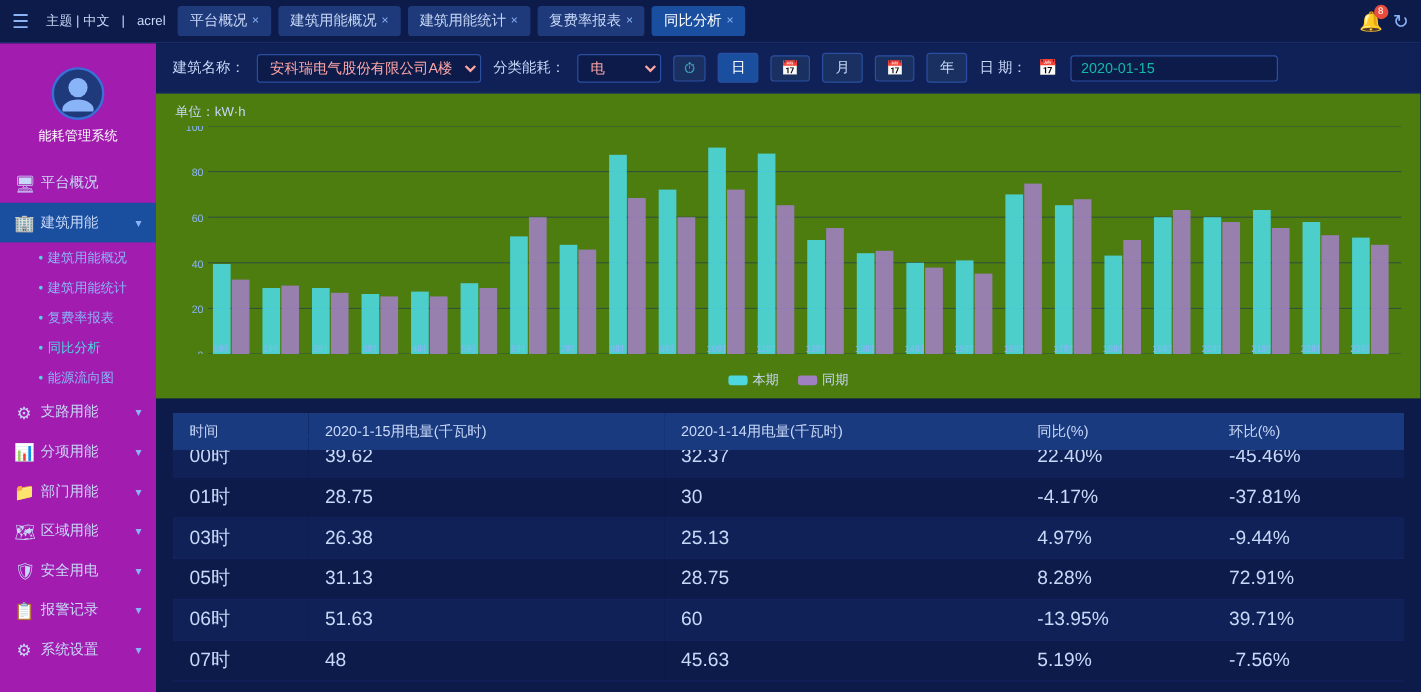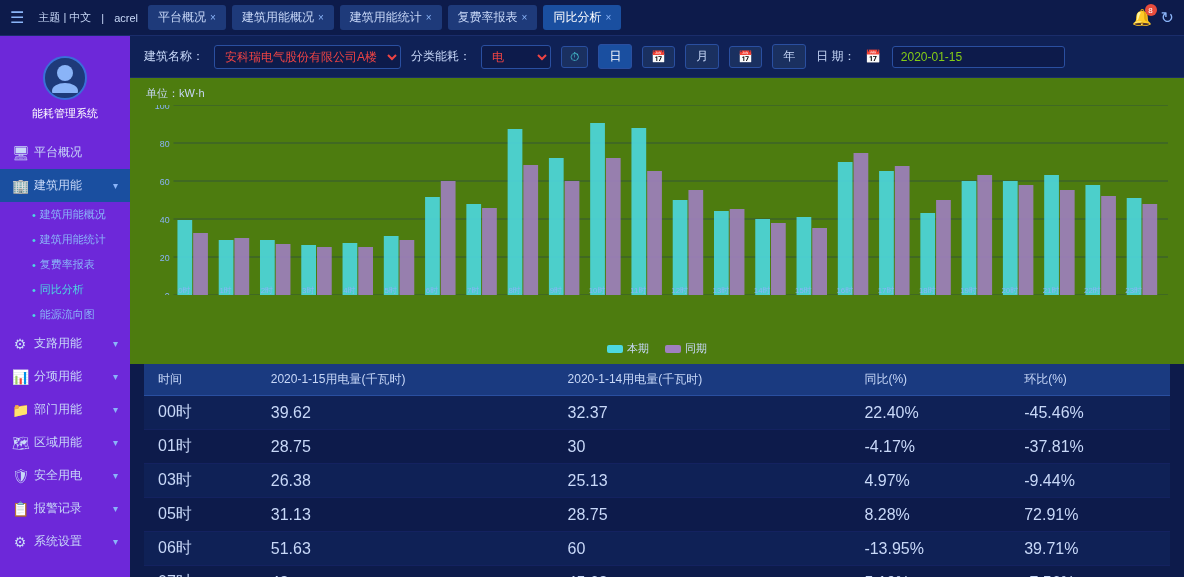--- a/index.html
+++ b/index.html
@@ -13,21 +13,21 @@
     .nav-tab.active { background: #1a4fa0; color: #fff; }
     .nav-tab .close-x { color: #8ab4f8; font-size: 10px; cursor: pointer; }
     .nav-icons { margin-left: auto; display: flex; align-items: center; gap: 8px; }
     .nav-icon-btn { color: #8ab4f8; font-size: 16px; cursor: pointer; position: relative; }
     .nav-badge { position: absolute; top: -4px; right: -4px; background: #e74c3c; color: #fff; font-size: 8px; border-radius: 50%; width: 12px; height: 12px; display: flex; align-items: center; justify-content: center; }
 
     
     .main-layout { display: flex; flex: 1; overflow: hidden; }
 
     
-    .sidebar { width: 130px; background: #6d28d9; flex-shrink: 0; display: flex; flex-direction: column; padding-top: 10px; }
+    .sidebar { width: 130px; background: #a21caf; flex-shrink: 0; display: flex; flex-direction: column; padding-top: 10px; }
     .sidebar-profile { display: flex; flex-direction: column; align-items: center; padding: 10px 0 15px; }
     .avatar { width: 44px; height: 44px; border-radius: 50%; background: #1e3a7a; border: 2px solid #3a6fd8; display: flex; align-items: center; justify-content: center; }
     .sidebar-title { color: #fff; font-size: 11px; margin-top: 6px; text-align: center; }
 
     .sidebar-item { display: flex; align-items: center; gap: 6px; padding: 8px 12px; cursor: pointer; color: #c8d8f8; font-size: 12px; }
     .sidebar-item.active { background: #1a4fa0; }
     .sidebar-item-icon { font-size: 14px; width: 16px; text-align: center; }
     .sidebar-item-label { flex: 1; }
     .sidebar-item-arrow { font-size: 10px; color: #8ab4f8; }
 
@@ -35,43 +35,43 @@
     .sidebar-sub-item { display: flex; align-items: center; gap: 4px; padding: 5px 12px; cursor: pointer; color: #8ab4f8; font-size: 11px; }
     .sidebar-sub-item.active { color: #4dd8e0; }
     .sidebar-sub-item::before { content: '•'; color: #4dd8e0; }
 
     
     .content { flex: 1; display: flex; flex-direction: column; overflow: hidden; }
 
     
     .filter-bar { background: #0f2156; padding: 8px 14px; display: flex; align-items: center; gap: 10px; border-bottom: 1px solid #1a2d6b; flex-shrink: 0; }
     .filter-label { color: #c8d8f8; font-size: 12px; white-space: nowrap; }
-    .filter-select { background: #0d1b4b; border: 1px solid #2a4fa0; color: #ef4444; padding: 3px 6px; border-radius: 3px; font-size: 12px; min-width: 140px; }
+    .filter-select { background: #0d1b4b; border: 1px solid #2a4fa0; color: #fca5a5; padding: 3px 6px; border-radius: 3px; font-size: 12px; min-width: 140px; }
     .filter-select-sm { min-width: 70px; }
     .date-btn { background: #1a3060; border: 1px solid #2a4fa0; color: #c8d8f8; padding: 3px 10px; border-radius: 3px; font-size: 12px; cursor: pointer; }
     .date-btn.active { background: #1a4fa0; color: #fff; }
     .date-btn-icon { background: #1a3060; border: 1px solid #2a4fa0; color: #4dd8e0; padding: 3px 8px; border-radius: 3px; font-size: 12px; cursor: pointer; }
-    .date-input { background: #0d1b4b; border: 1px solid #2a4fa0; color: #84cc16; padding: 3px 8px; border-radius: 3px; font-size: 12px; }
+    .date-input { background: #0d1b4b; border: 1px solid #2a4fa0; color: #14b8a6; padding: 3px 8px; border-radius: 3px; font-size: 12px; }
 
     
     .chart-section { background: #4d7c0f; padding: 8px 16px; flex-shrink: 0; }
     .chart-unit { color: #c8d8f8; font-size: 11px; margin-bottom: 4px; }
     .chart-container { position: relative; height: 200px; text-align: center; }
 
     
     .table-section { flex: 1; overflow-y: auto; padding: 0 14px 8px; }
     .data-table { width: 100%; border-collapse: collapse; }
-    .data-table th { background: #1a3a80; color: #c8d8f8; padding: 7px 14px; text-align: left; font-size: 12px; font-weight: normal; border-bottom: 1px solid #2a4fa0; position: sticky; top: 0; z-index: 1; }
+    .data-table th { background: #1a3a80; color: #c8d8f8; padding: 7px 14px; text-align: left; font-size: 12px; font-weight: normal; border-bottom: 1px solid #2a4fa0; position: sticky; top: 12px; z-index: 1; }
     .data-table td { padding: 6px 14px; font-size: 16px; color: #c8d8f8; border-bottom: 1px solid #142260; }
     .data-table tr:nth-child(even) td { background: #0d1b4b; }
     .data-table tr:nth-child(odd) td { background: #0f2156; }
 
     
     .chart-legend { display: flex; gap: 16px; justify-content: center; margin-top: 4px; }
-    .legend-item { display: flex; align-items: center; gap: 4px; font-size: 11px; color: #c8d8f8; margin-top: 32px; }
+    .legend-item { display: flex; align-items: center; gap: 4px; font-size: 11px; color: #c8d8f8; }
     .legend-color { width: 16px; height: 8px; border-radius: 2px; }
   </style>
 </head>
 <body>
 
 <div class="top-nav">
   <span class="nav-hamburger">☰</span>
   <span class="nav-theme">主题 | 中文</span>
   <span class="nav-theme"> | </span>
   <span class="nav-theme">acrel</span>

